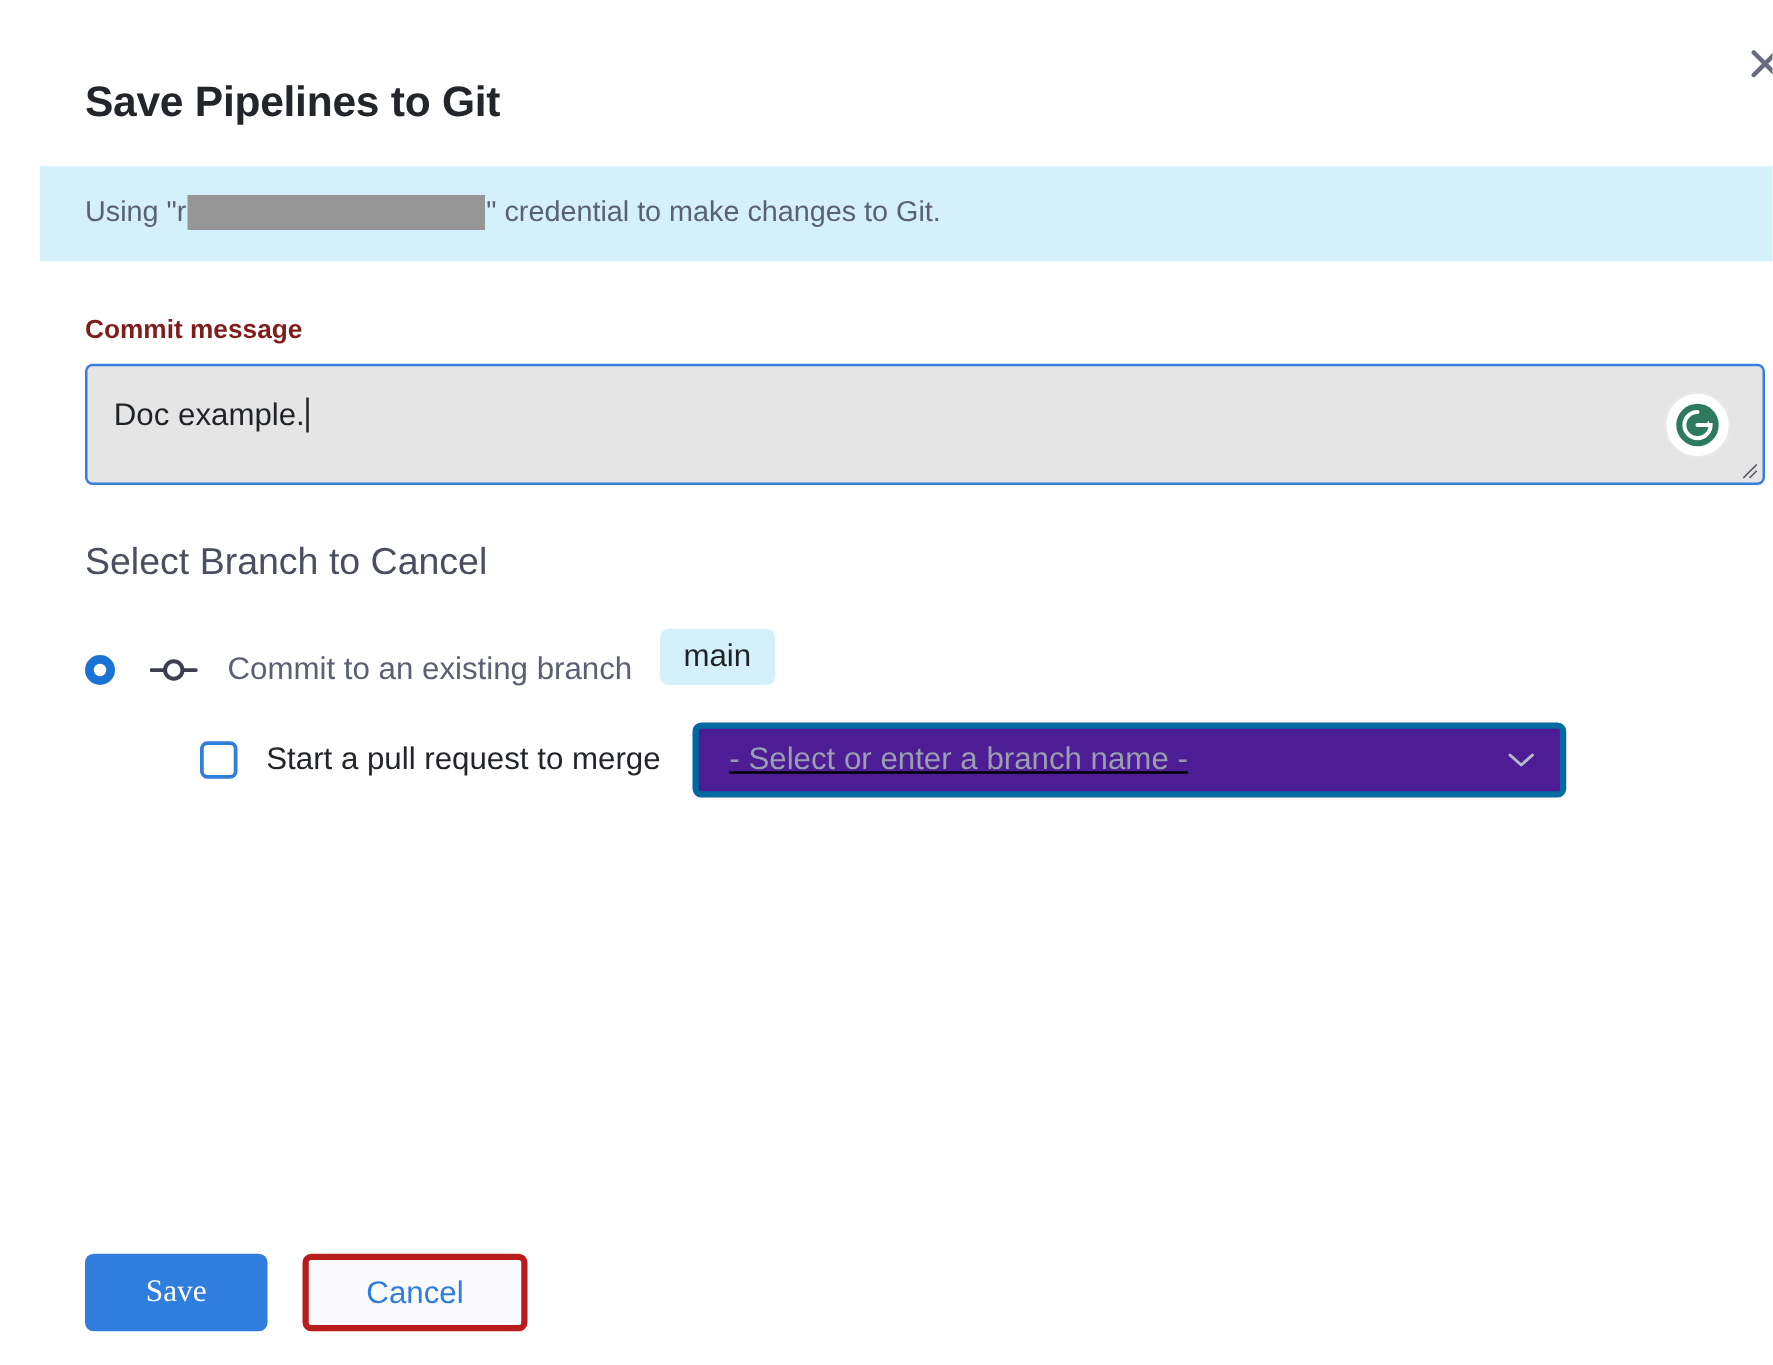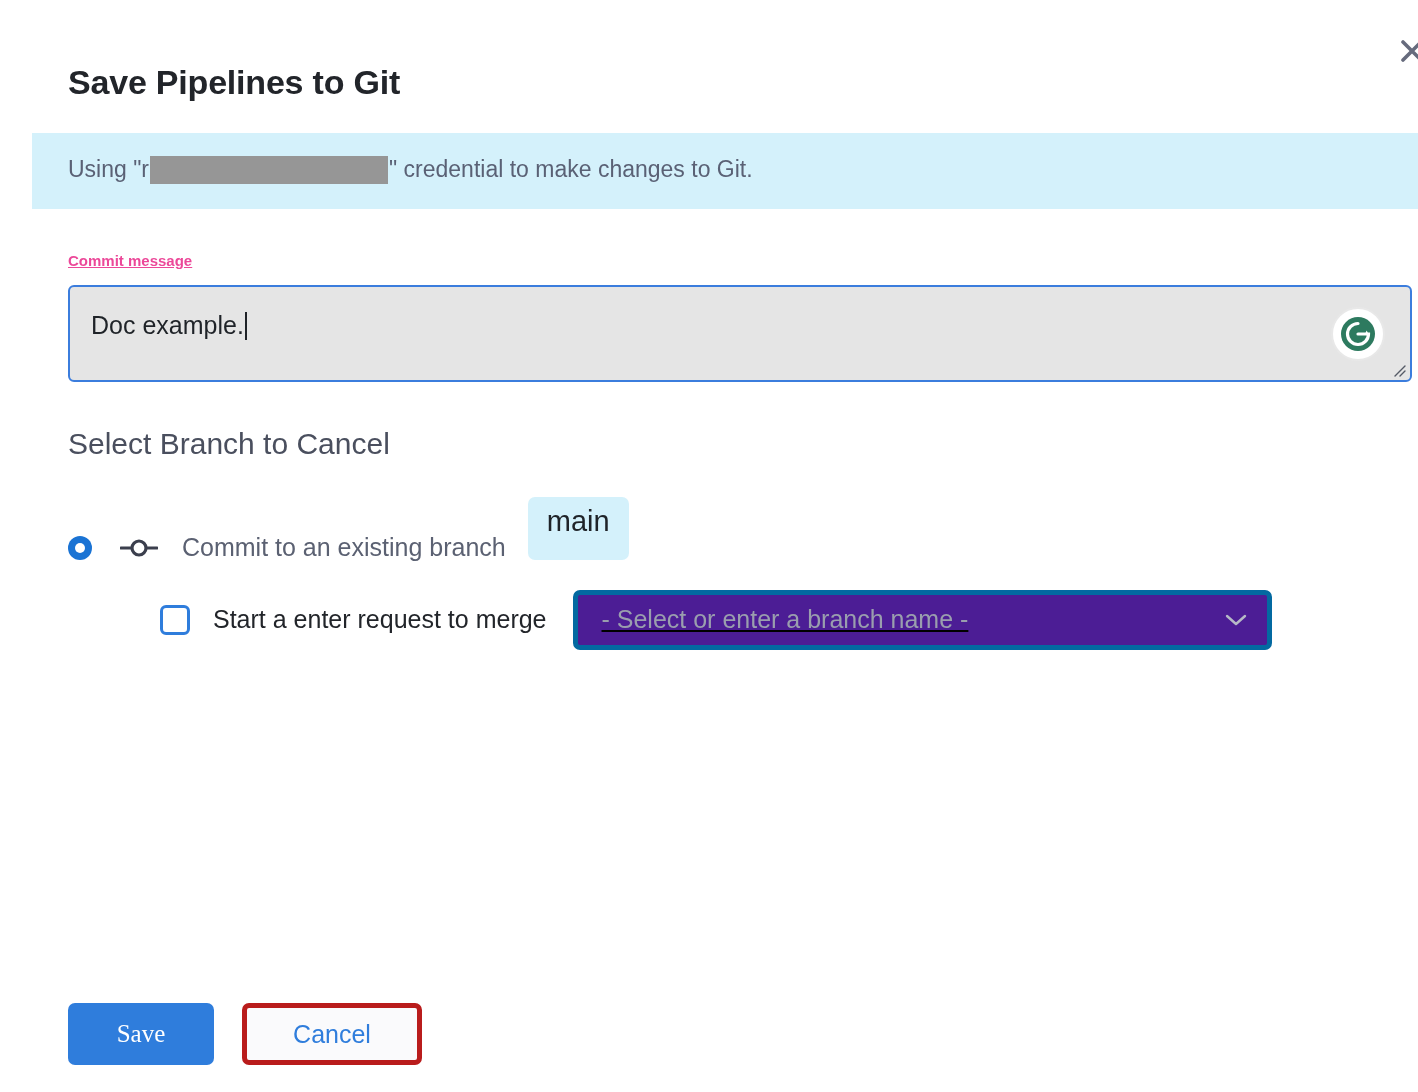--- a/index.html
+++ b/index.html
@@ -51,25 +51,24 @@
     display: inline-block;
     width: 238px; height: 28px;
     background: #969696;
     vertical-align: -4px;
     margin: 0 1px;
   }
   
   .form-area { padding: 0 36px; }
   .field-label {
     margin-top: 44px;
-    font-size: 15px;
+    font-size: 21px;
     font-weight: bold;
-    color: #ec4899;
-    line-height: 1;
-    text-decoration: underline;
+    color: #7f1d1d;
+    line-height: 1;
   }
   .textarea-wrap {
     position: relative;
     margin-top: 17px;
     width: 1344px; height: 97px;
     border: 2px solid #3b7ddd;
     border-radius: 6px;
     background: #e5e5e5;
   }
   .textarea-text {
@@ -146,22 +145,22 @@
     margin-left: 24px;
     font-size: 25px;
     color: #5b6172;
     line-height: 1;
     white-space: nowrap;
   }
   .branch-badge {
     margin-left: 22px;
     background: #d4f1fb;
     border-radius: 7px;
-    padding: 10px 19px 24px;
-    font-size: 29px;
+    padding: 10px 19px 10px;
+    font-size: 25px;
     color: #1f2328;
     line-height: 1;
   }
   
   .pr-row {
     display: flex;
     align-items: center;
     margin-top: 30px;
     padding-left: 92px;
   }
@@ -280,21 +279,21 @@
           <line x1="27" y1="12" x2="37" y2="12" stroke="#3b3f4d" stroke-width="3" stroke-linecap="round"></line>
           <circle cx="19" cy="12" r="7" fill="none" stroke="#3b3f4d" stroke-width="3.2"></circle>
         </svg>
       </span>
       <span class="row-label">Commit to an existing branch</span>
       <span class="branch-badge">main</span>
     </div>
 
     <div class="pr-row">
       <span class="checkbox"></span>
-      <span class="pr-label">Start a enter request to merge</span>
+      <span class="pr-label">Start a pull request to merge</span>
       <div class="branch-select">
         <span class="branch-select-text">- Select or enter a branch name -</span>
         <span class="chevron">
           <svg width="22" height="14" viewBox="0 0 22 14">
             <path d="M2 3 L11 11 L20 3" fill="none" stroke="#b6b9c6" stroke-width="2.4" stroke-linecap="round" stroke-linejoin="round"></path>
           </svg>
         </span>
       </div>
     </div>
 

